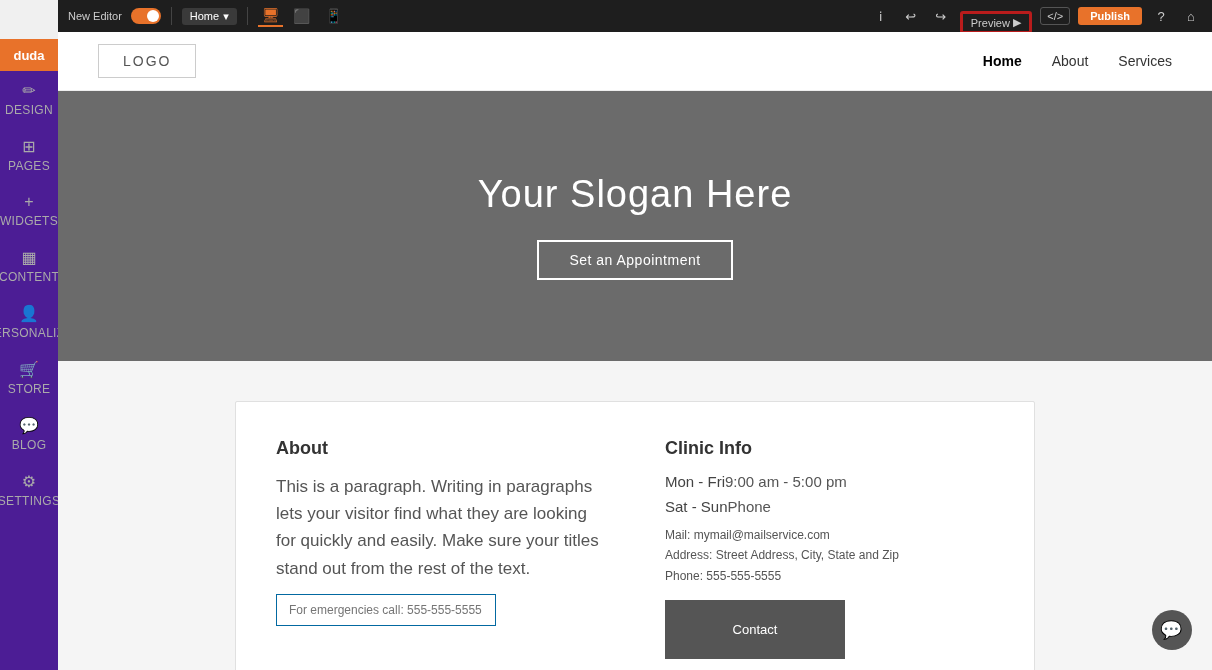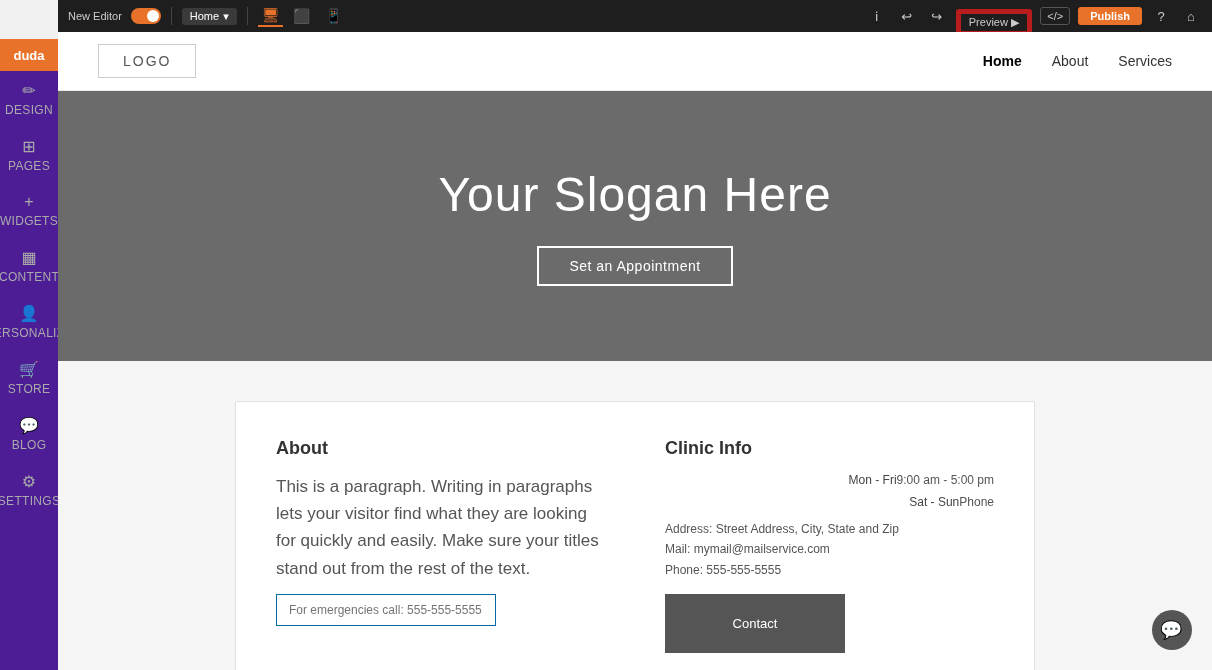--- a/index.html
+++ b/index.html
@@ -117,28 +117,28 @@
       font-size: 13px;
       cursor: pointer;
       width: 22px;
       height: 22px;
       display: flex;
       align-items: center;
       justify-content: center;
     }
     .preview-btn {
       background: transparent;
-      border: 5px solid #b91c1c;
+      border: 3px solid #b91c1c;
       color: #ccc;
       font-size: 11px;
       padding: 2px 8px;
       border-radius: 3px;
       cursor: pointer;
       display: flex;
-      align-items: flex-start;
+      align-items: flex-end;
       gap: 3px;
       margin-top: 12px;
     }
     .code-btn {
       background: transparent;
       border: 1px solid #555;
       color: #ccc;
       font-size: 11px;
       padding: 2px 6px;
       border-radius: 3px;
@@ -201,21 +201,21 @@
       background: #6b6b6b;
       height: 270px;
       display: flex;
       flex-direction: column;
       align-items: center;
       justify-content: center;
       gap: 24px;
     }
     .hero-slogan {
       color: white;
-      font-size: 48px;
+      font-size: 38px;
       font-weight: normal;
       letter-spacing: 1px;
     }
     .hero-btn {
       background: transparent;
       border: 2px solid white;
       color: white;
       font-size: 14px;
       padding: 10px 30px;
       cursor: pointer;
@@ -264,23 +264,23 @@
     .emergency-input {
       border: 1px solid #0369a1;
       padding: 8px 12px;
       font-size: 12px;
       color: #888;
       width: 220px;
       background: white;
     }
     .clinic-row {
       display: flex;
-      justify-content: flex-end;
+      justify-content: flex-start;
       margin-bottom: 8px;
-      font-size: 12px;
+      font-size: 15px;
       color: #555;
     }
     .clinic-row .day { color: #444; }
     .clinic-row .hours { color: #555; }
     .clinic-address {
       font-size: 12px;
       color: #555;
       line-height: 1.7;
       margin-top: 10px;
       margin-bottom: 14px;
@@ -424,22 +424,22 @@
             <div class="col-title">Clinic Info</div>
             <div class="clinic-row">
               <span class="day">Mon - Fri</span>
               <span class="hours">9:00 am - 5:00 pm</span>
             </div>
             <div class="clinic-row">
               <span class="day">Sat - Sun</span>
               <span class="hours">Phone</span>
             </div>
             <div class="clinic-address">
+              <div>Mail: mymail@mailservice.com</div>
               <div>Address: Street Address, City, State and Zip</div>
-              <div>Mail: mymail@mailservice.com</div>
               <div>Phone: 555-555-5555</div>
             </div>
             <button class="contact-btn">Contact</button>
           </div>
 
         </div>
       </div>
 
     </div>
   </div>

